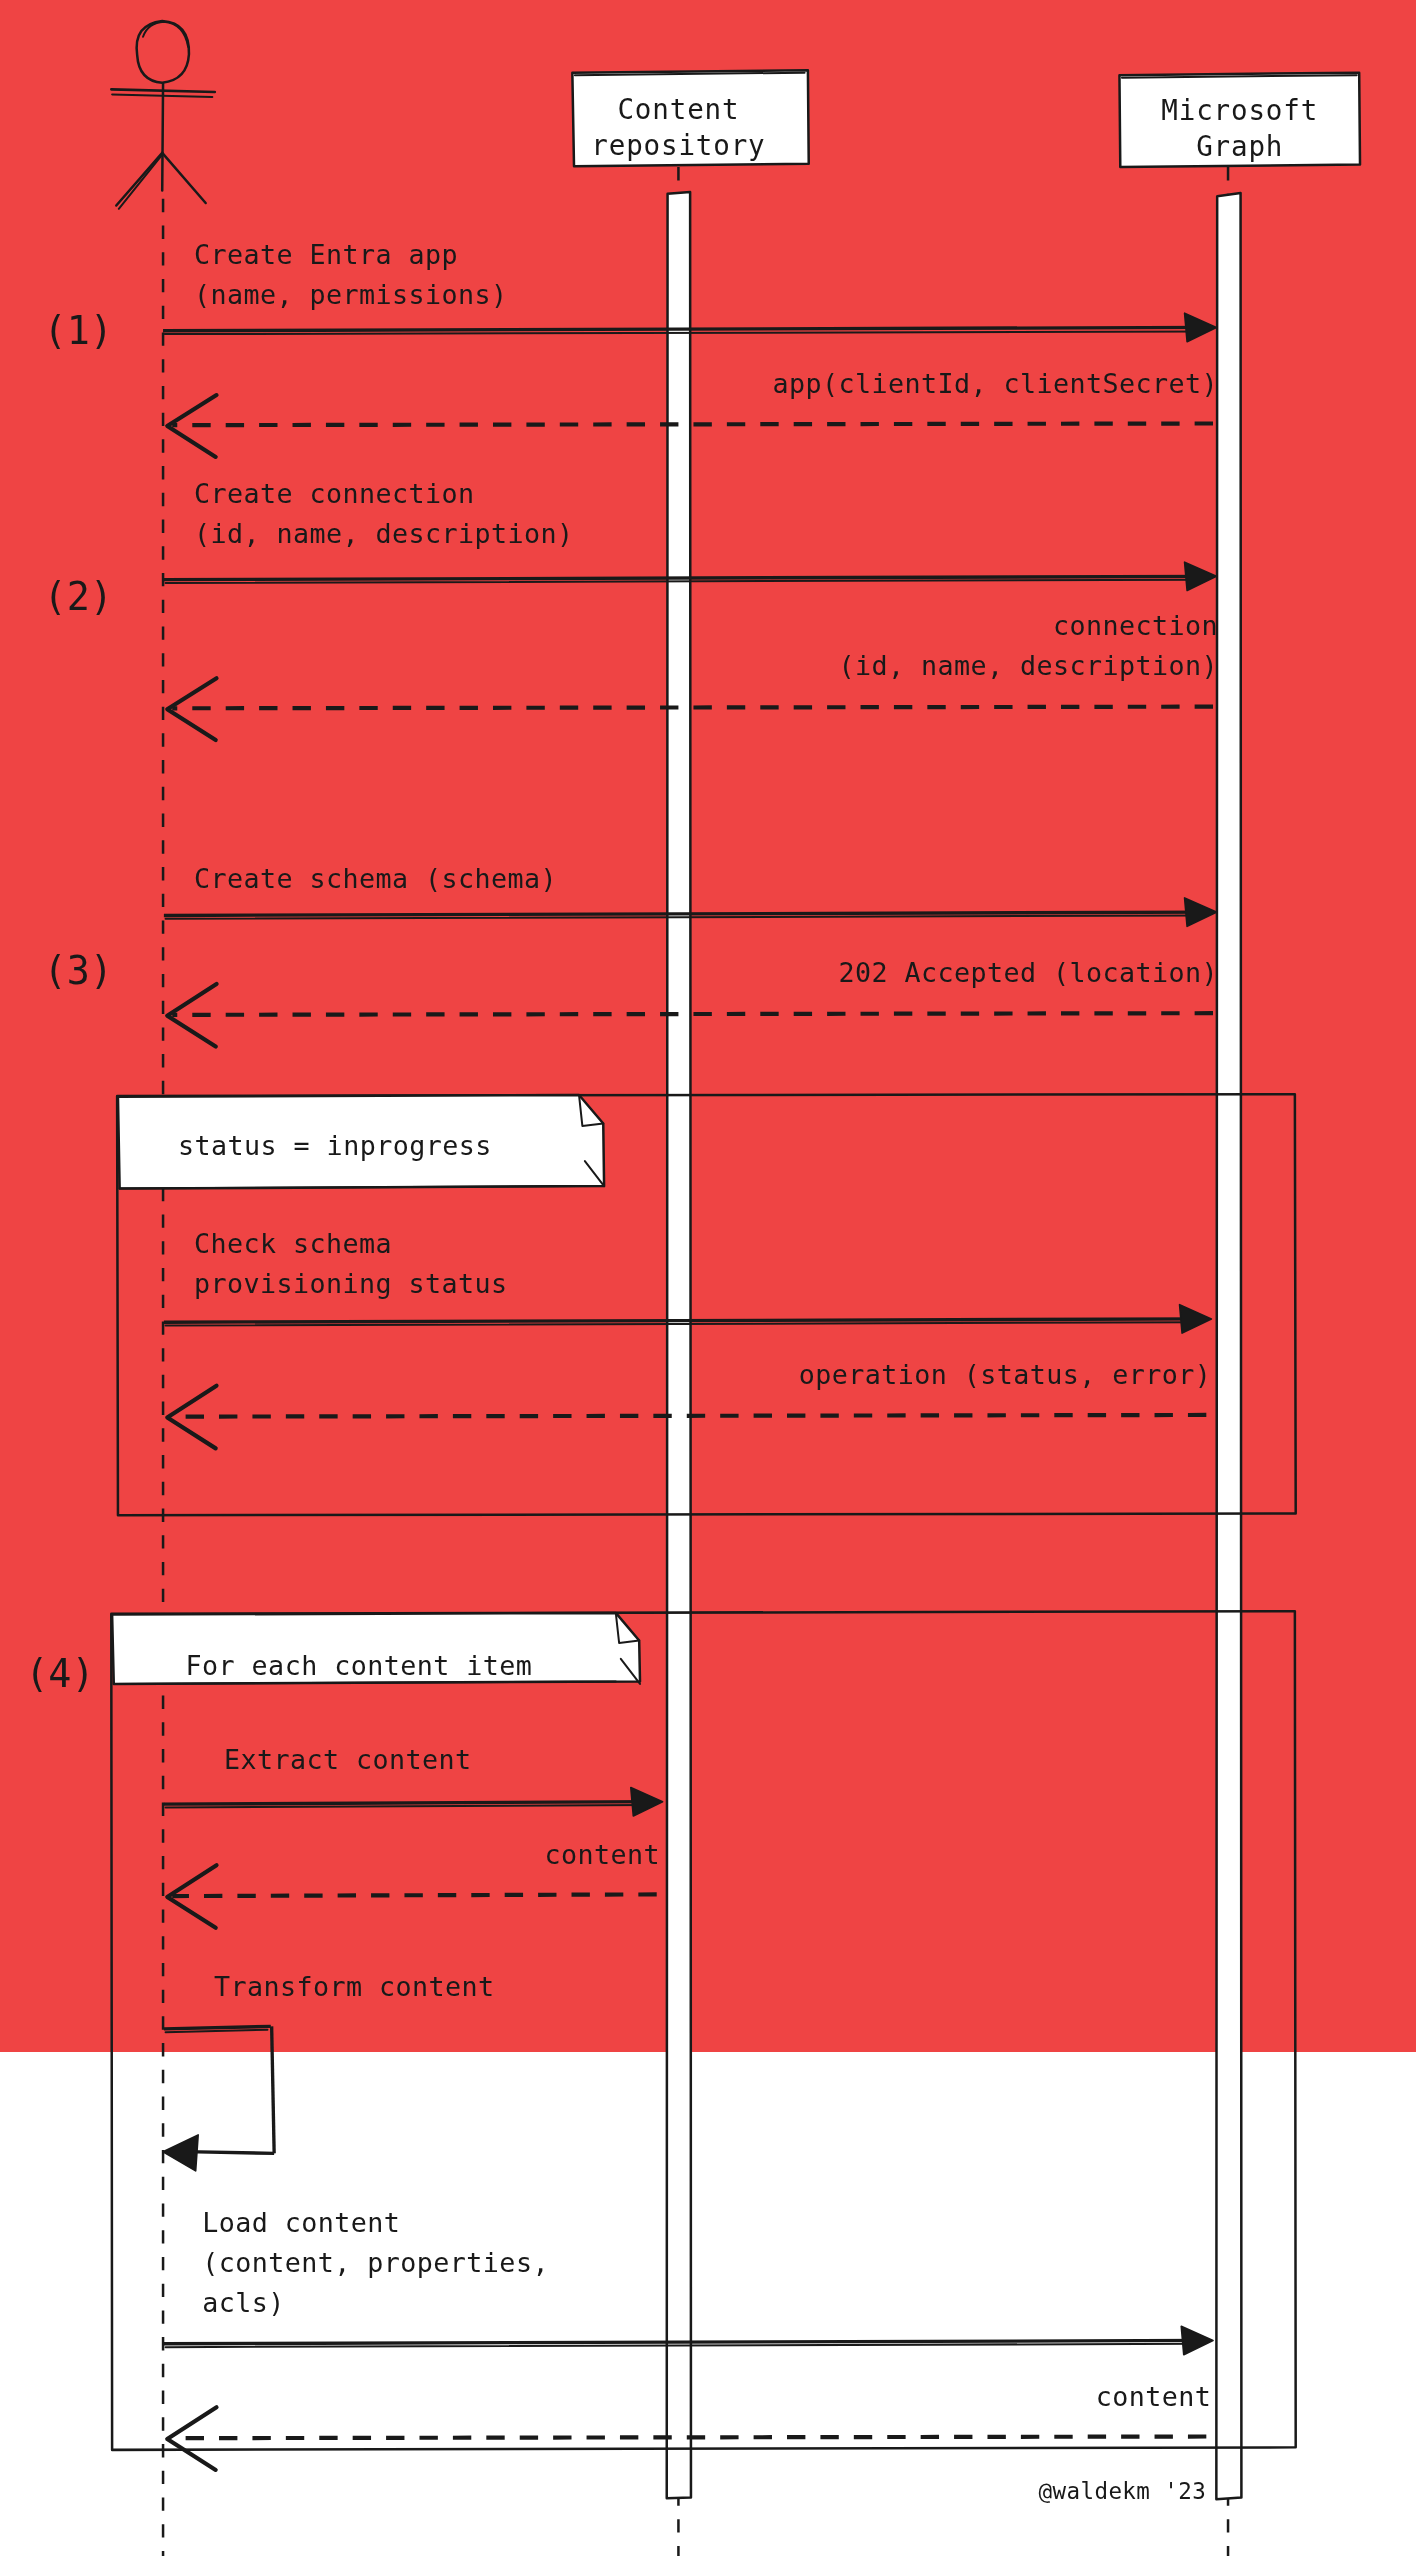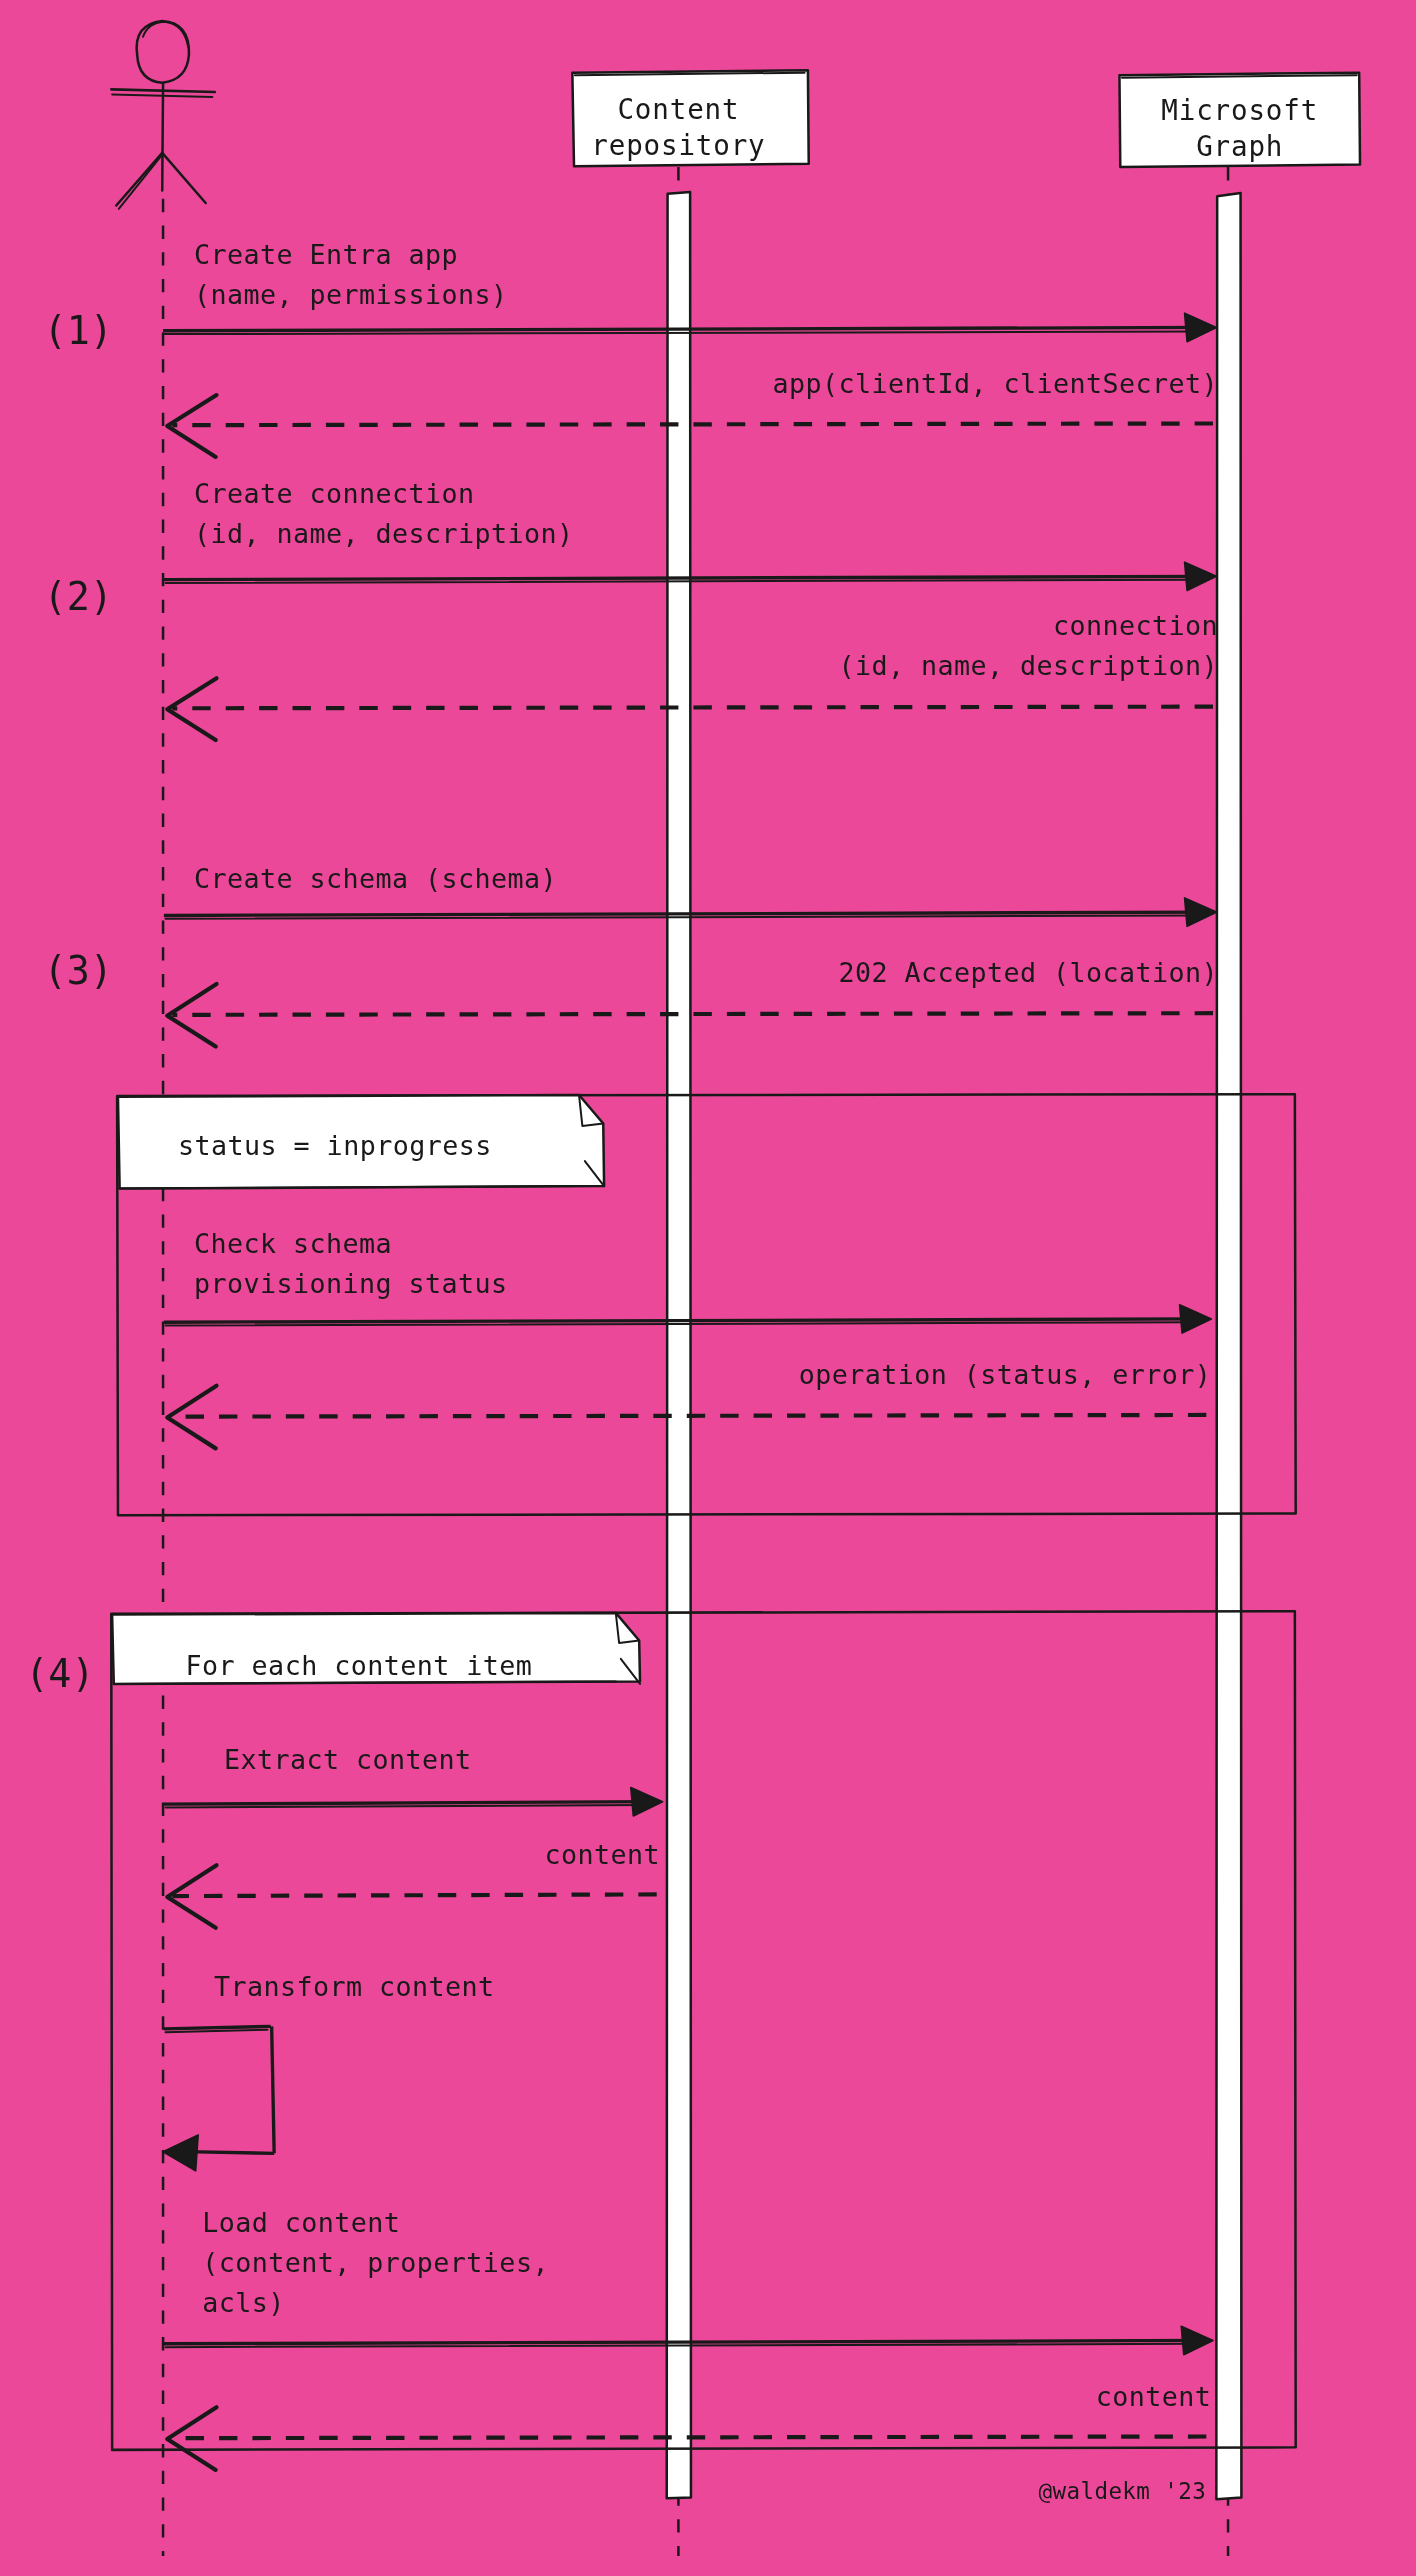--- a/index.html
+++ b/index.html
@@ -9,22 +9,22 @@
   }
   body {
     width: 1417px;
     height: 2576px;
     font-family: "DejaVu Sans Mono", monospace;
     overflow: hidden;
   }
   #diagram-root {
     position: relative;
     width: 1417px;
-    height: 2576px;
-    background: #ec4899;
+    height: 2052px;
+    background: #ef4444;
   }
   svg.diagram {
     position: absolute;
     top: 0;
     left: 0;
     width: 1417px;
     height: 2576px;
     display: block;
   }
   

